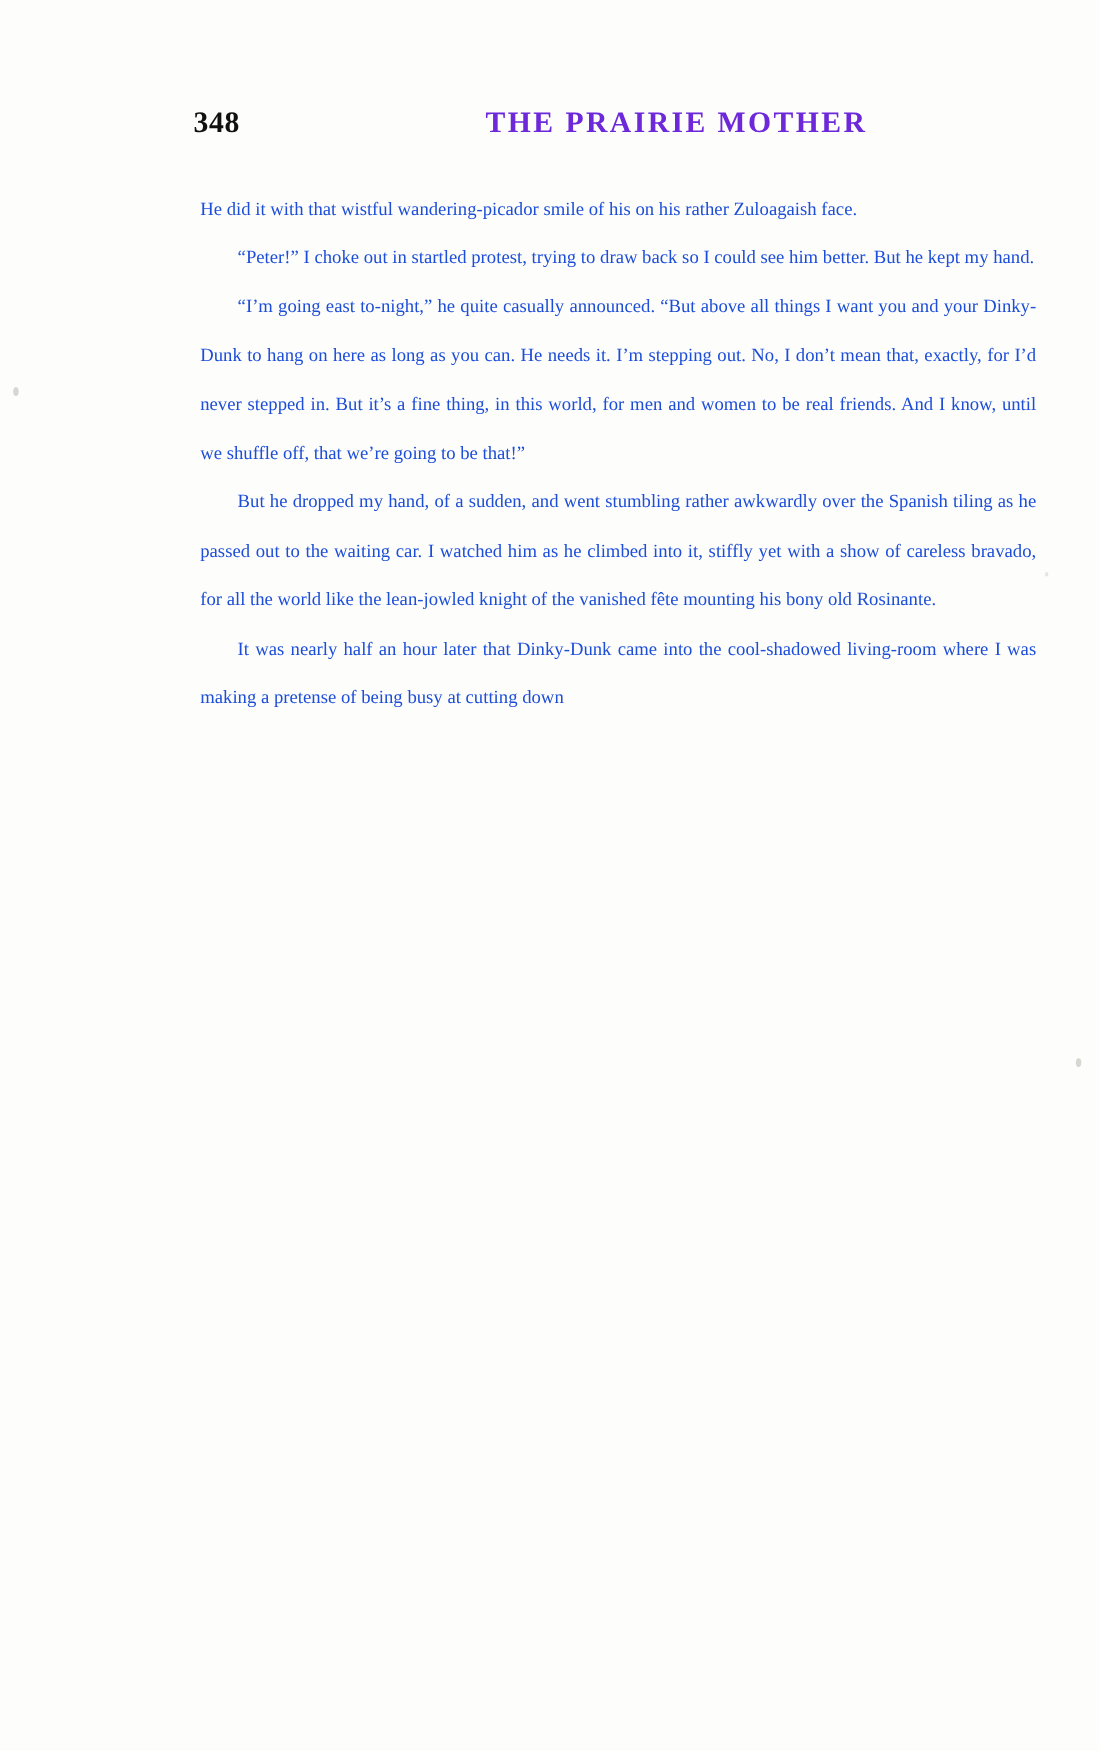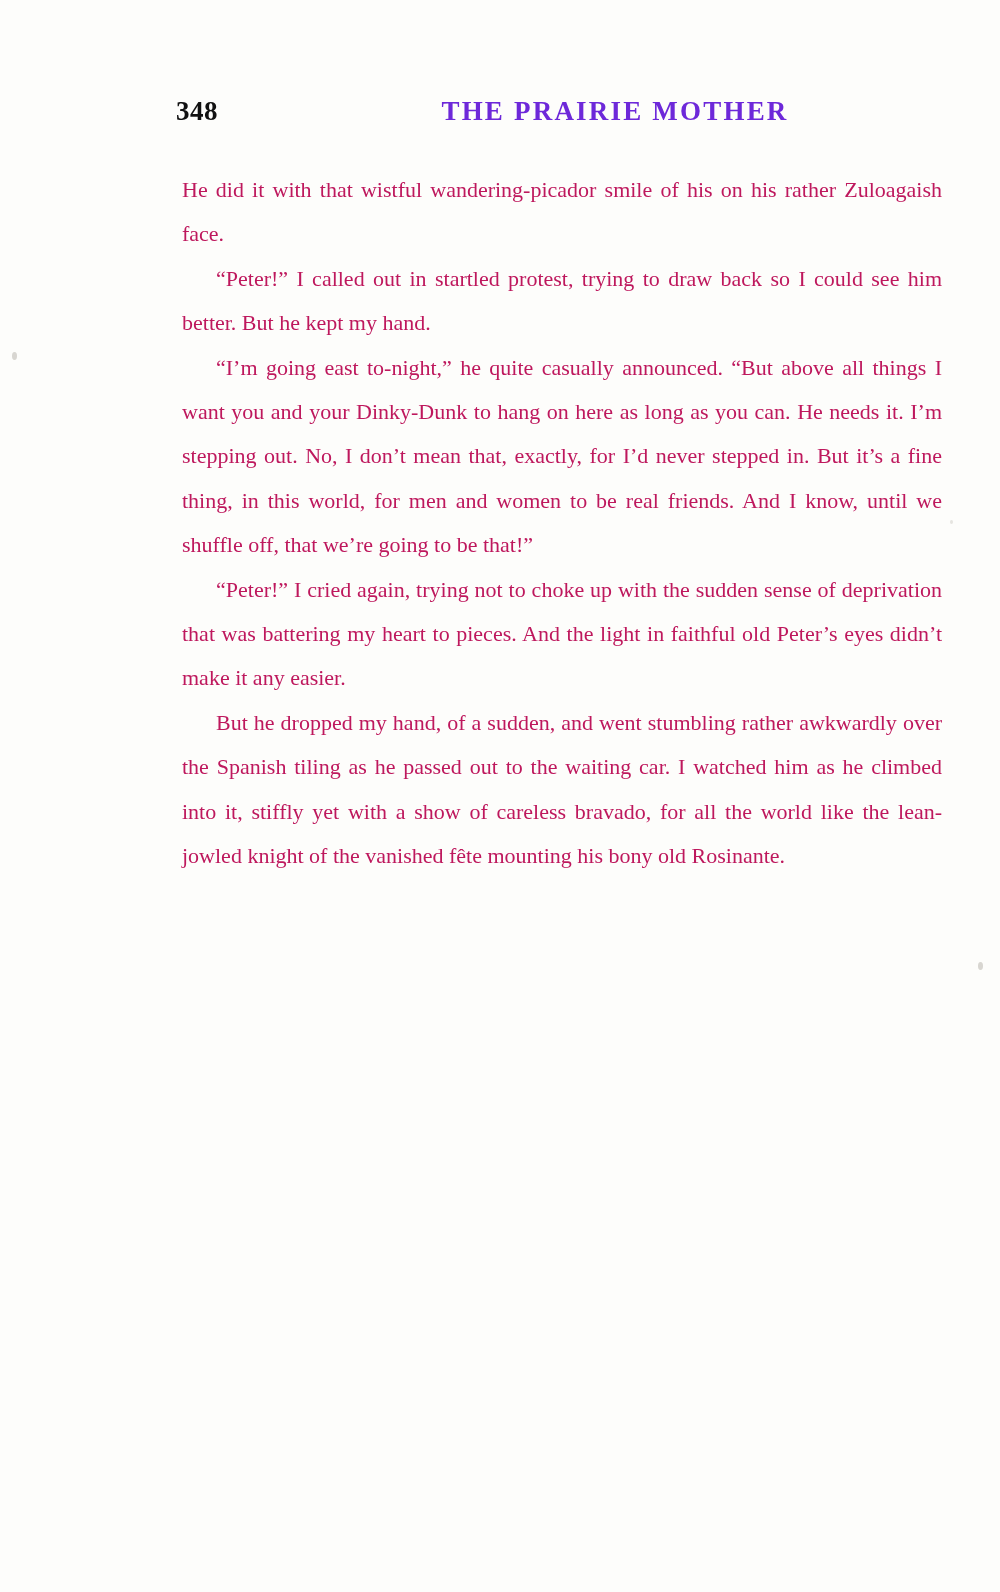--- a/index.html
+++ b/index.html
@@ -49,25 +49,25 @@
     font-size: 27px;
     letter-spacing: 2.2px;
     color: #6d28d9;
     padding-right: 40px;
   }
   .body-text {
     position: absolute;
     top: 168px;
     left: 182px;
     width: 760px;
-    font-size: 22px;
+    font-size: 17px;
     line-height: 44.4px;
     text-align: justify;
     text-justify: inter-word;
-    color: #be185d;
+    color: #1d4ed8;
     font-family: "Liberation Serif", "DejaVu Serif", serif;
   }
   .body-text p {
     margin: 0;
     text-indent: 34px;
   }
   .body-text p.noindent {
     text-indent: 0;
   }
   
@@ -86,23 +86,23 @@
 
 <div class="page">
 
   <div class="page-header">
     <span class="folio">348</span>
     <span class="running-head">THE PRAIRIE MOTHER</span>
   </div>
 
   <div class="body-text">
     <p class="noindent">He did it with that wistful wandering-picador smile of his on his rather Zuloagaish face.</p>
-    <p>“Peter!” I called out in startled protest, trying to draw back so I could see him better.  But he kept my hand.</p>
+    <p>“Peter!” I choke out in startled protest, trying to draw back so I could see him better.  But he kept my hand.</p>
     <p>“I’m going east to-night,” he quite casually announced.  “But above all things I want you and your Dinky-Dunk to hang on here as long as you can.  He needs it.  I’m stepping out.  No, I don’t mean that, exactly, for I’d never stepped in.  But it’s a fine thing, in this world, for men and women to be real friends.  And I know, until we shuffle off, that we’re going to be that!”</p>
-    <p>“Peter!” I cried again, trying not to choke up with the sudden sense of deprivation that was battering my heart to pieces.  And the light in faithful old Peter’s eyes didn’t make it any easier.</p>
     <p>But he dropped my hand, of a sudden, and went stumbling rather awkwardly over the Spanish tiling as he passed out to the waiting car.  I watched him as he climbed into it, stiffly yet with a show of careless bravado, for all the world like the lean-jowled knight of the vanished fête mounting his bony old Rosinante.</p>
+    <p>It was nearly half an hour later that Dinky-Dunk came into the cool-shadowed living-room where I was making a pretense of being busy at cutting down</p>
   </div>
 
   <span class="speck s1"></span>
   <span class="speck s2"></span>
   <span class="speck s3"></span>
 
 </div>
 
 </body></html>

